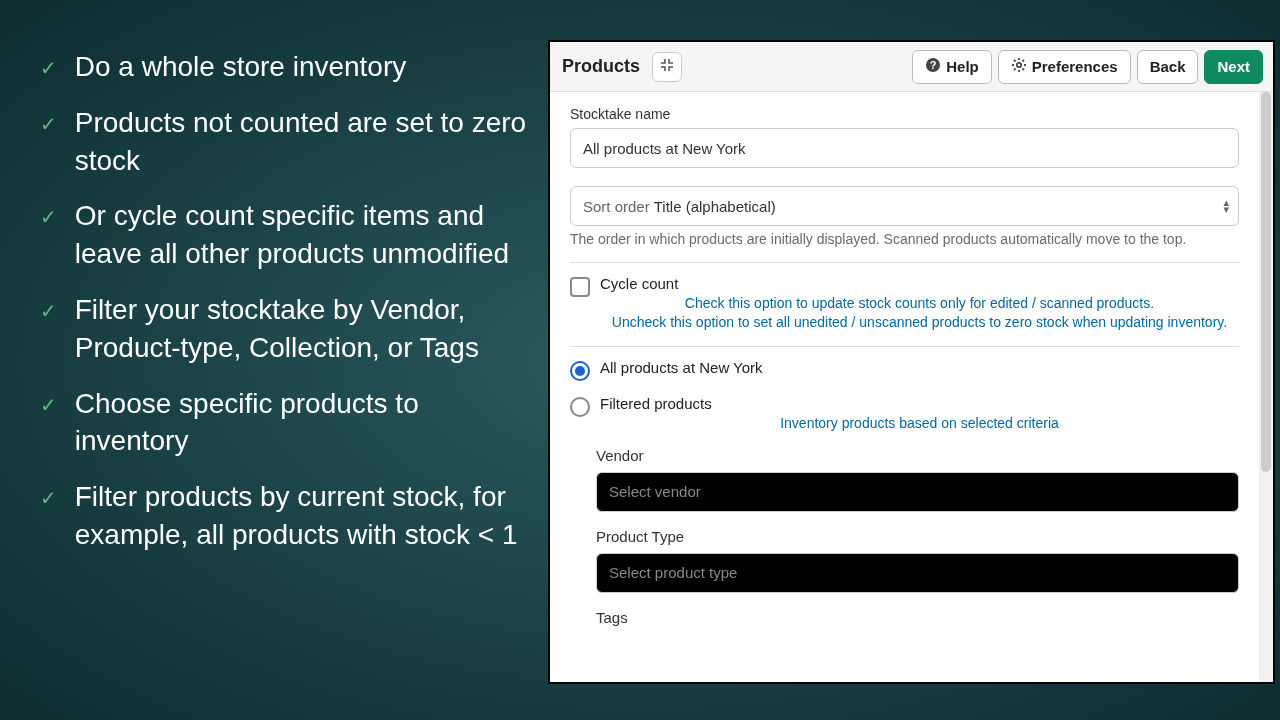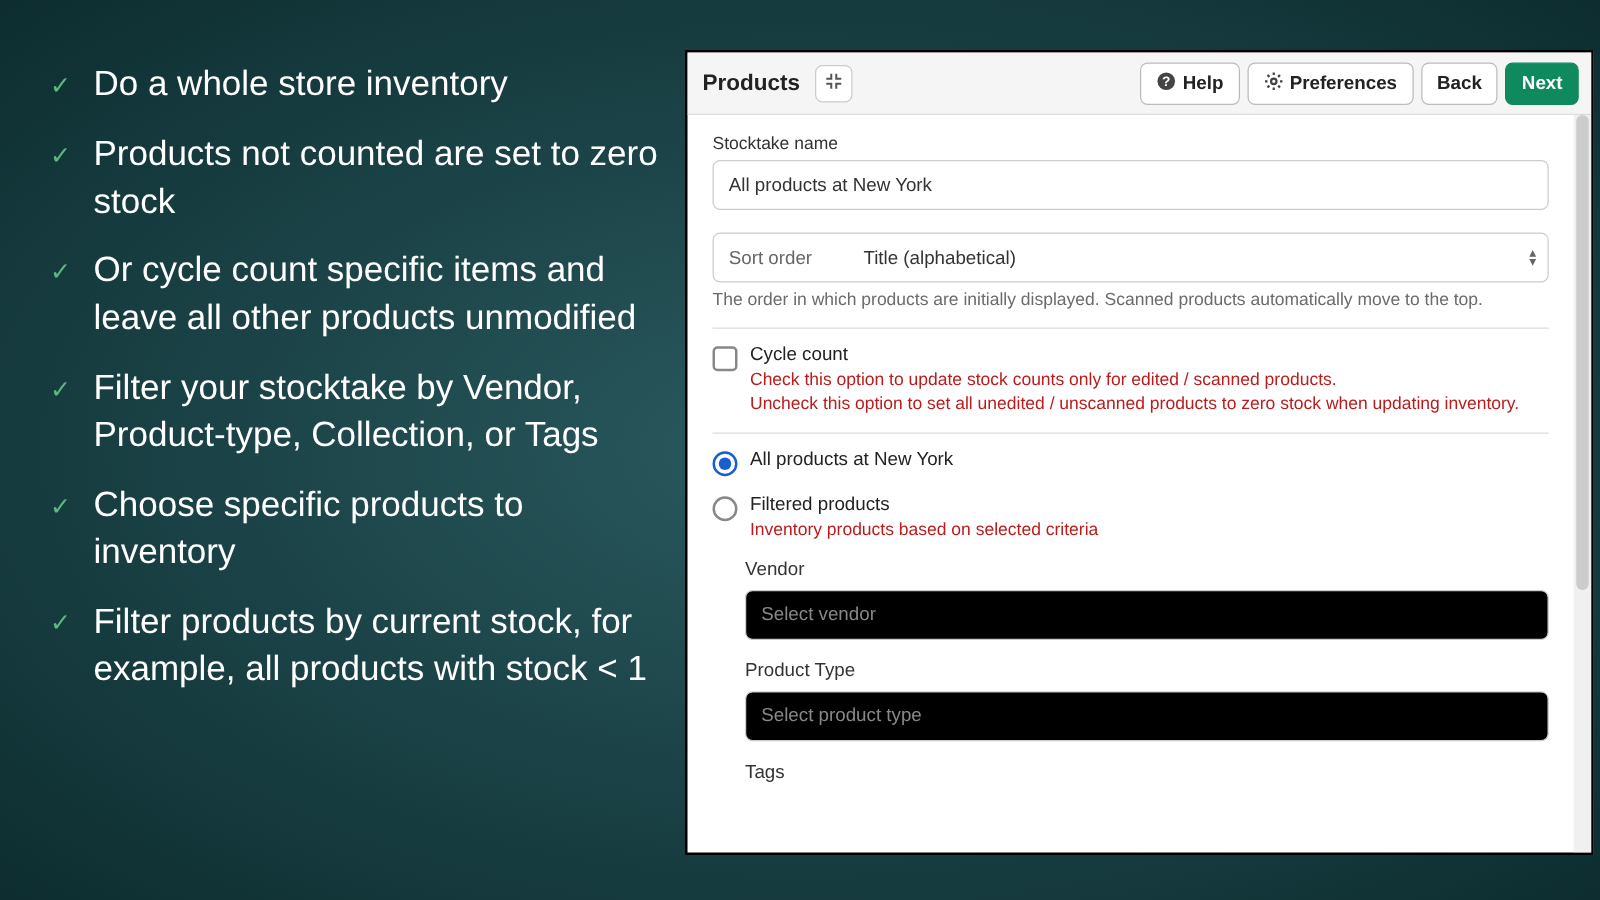--- a/index.html
+++ b/index.html
@@ -143,21 +143,20 @@
     height: 40px;
     border: 1px solid #ccc;
     border-radius: 6px;
     padding: 0 30px 0 12px;
     font-size: 15px;
     color: #333;
     display: flex;
     align-items: center;
     background: #fff;
     cursor: pointer;
-    gap: 37px;
   }
   .select-label { color: #666; margin-right: 4px; }
   .select-caret {
     position: absolute;
     right: 10px;
     top: 50%;
     transform: translateY(-50%);
     font-size: 11px;
     color: #666;
     line-height: 0.6;
@@ -200,22 +199,23 @@
     top: 3px; left: 3px;
   }
   .check-content { flex: 1; }
   .check-title {
     font-size: 15px;
     color: #222;
     margin-bottom: 2px;
   }
   .check-desc {
     font-size: 14px;
-    color: #b91c1c;
+    color: #0369a1;
     line-height: 1.35;
+    text-align: center;
   }
   .filter-section {
     padding-left: 26px;
   }
   .filter-label {
     font-size: 15px;
     color: #333;
     margin-bottom: 8px;
     margin-top: 6px;
   }

